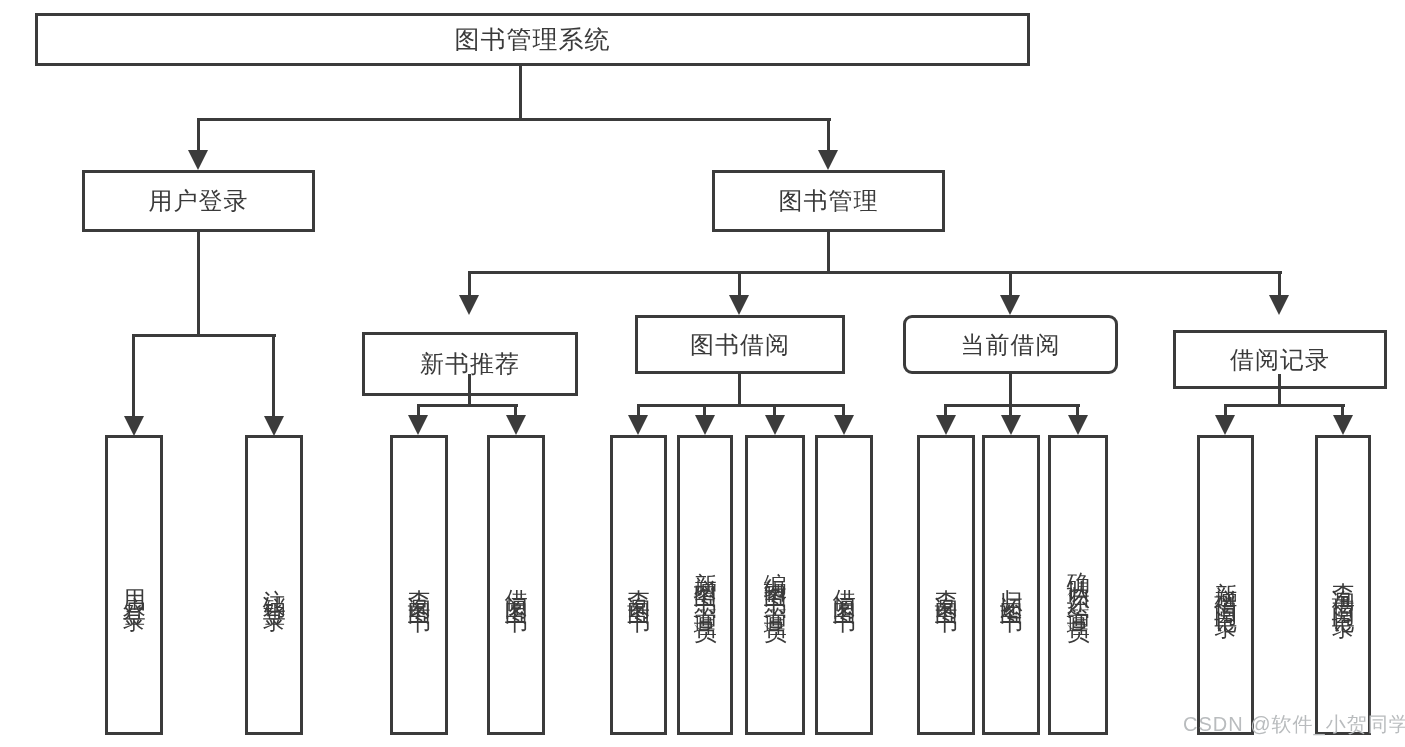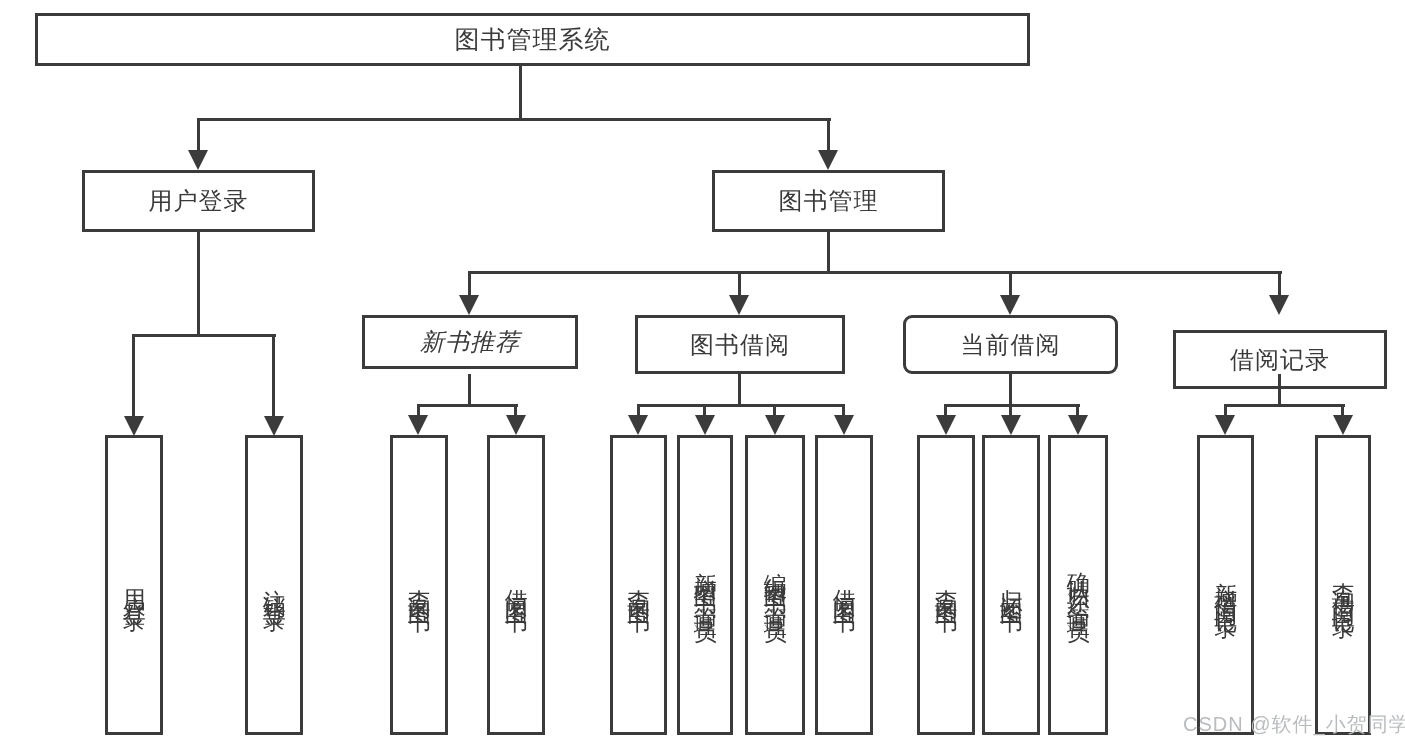--- a/index.html
+++ b/index.html
@@ -93,21 +93,21 @@
   <div class="hl" style="left:468px; top:271px; width:814px;"></div>
   <div class="vl" style="left:468px; top:271px; height:26px;"></div>
   <div class="arrow" style="left:459px; top:295px;"></div>
   <div class="vl" style="left:738px; top:271px; height:26px;"></div>
   <div class="arrow" style="left:729px; top:295px;"></div>
   <div class="vl" style="left:1009px; top:271px; height:26px;"></div>
   <div class="arrow" style="left:1000px; top:295px;"></div>
   <div class="vl" style="left:1278px; top:271px; height:26px;"></div>
   <div class="arrow" style="left:1269px; top:295px;"></div>
 
-  <div class="box" style="left:362px; top:315px; width:216px; height:54px;font-style:italic;">
+  <div class="box" style="left:362px; top:332px; width:216px; height:64px;">
     <span>新书推荐</span>
   </div>
   <div class="box" style="left:635px; top:315px; width:210px; height:59px;font-family:Liberation Serif, serif;">
     <span>图书借阅</span>
   </div>
   <div class="box" style="left:903px; top:315px; width:215px; height:59px;border-radius:9px;">
     <span>当前借阅</span>
   </div>
   <div class="box" style="left:1173px; top:330px; width:214px; height:59px;">
     <span>借阅记录</span>

